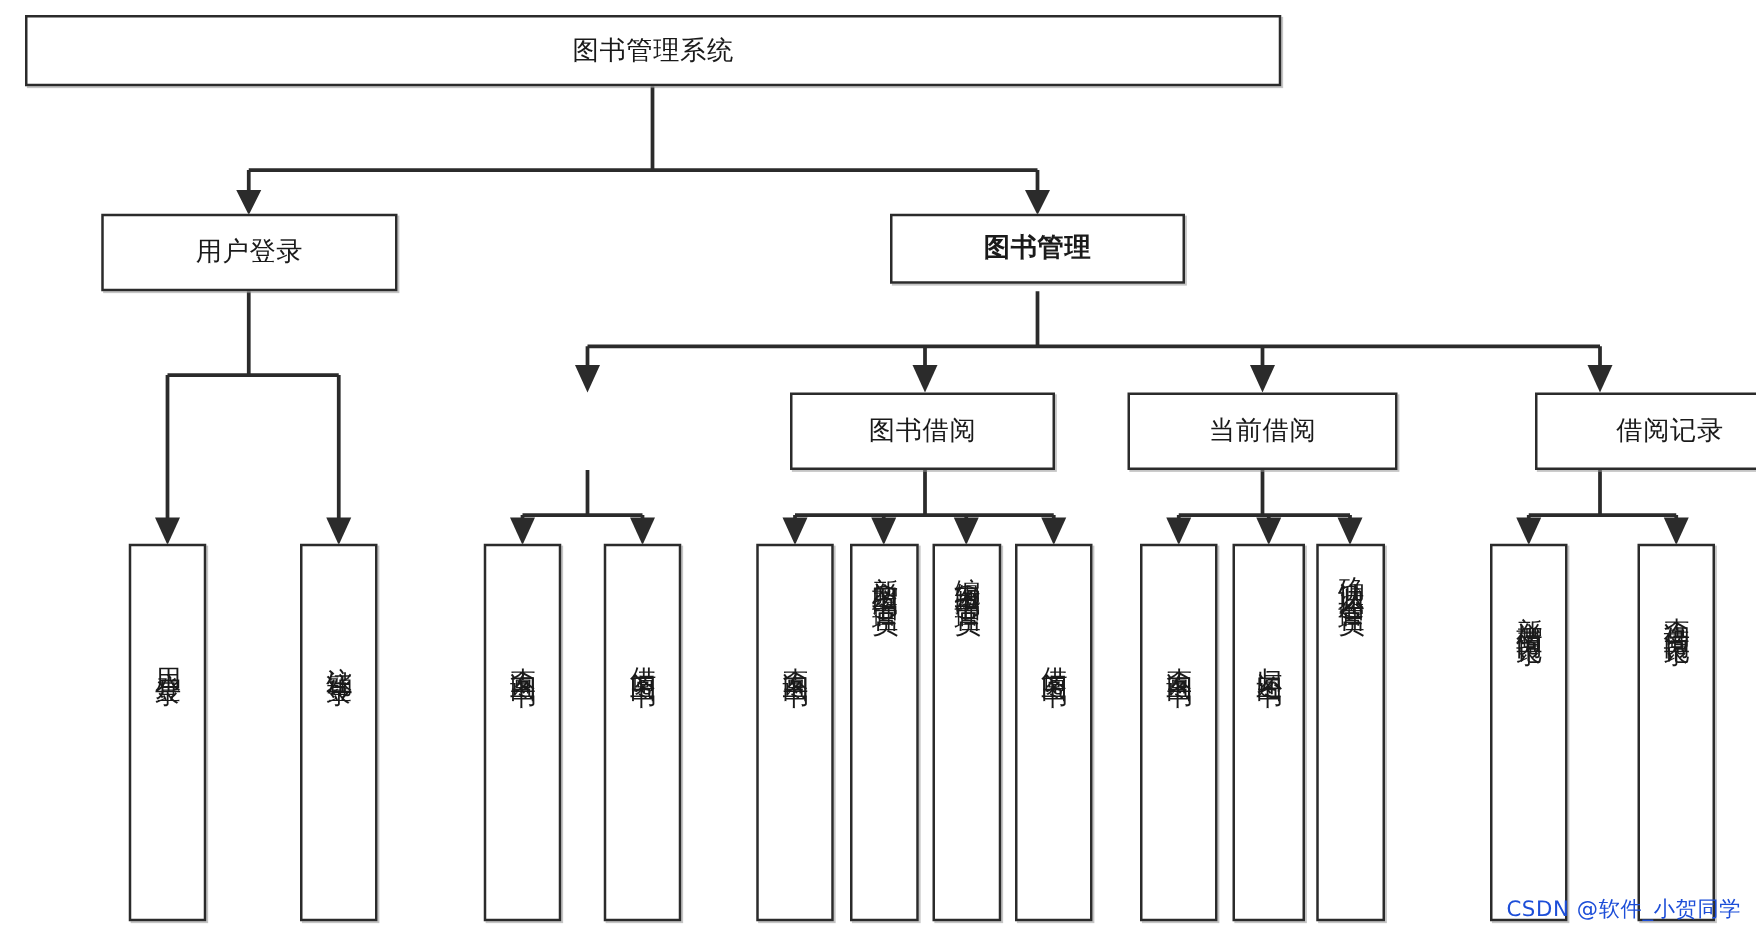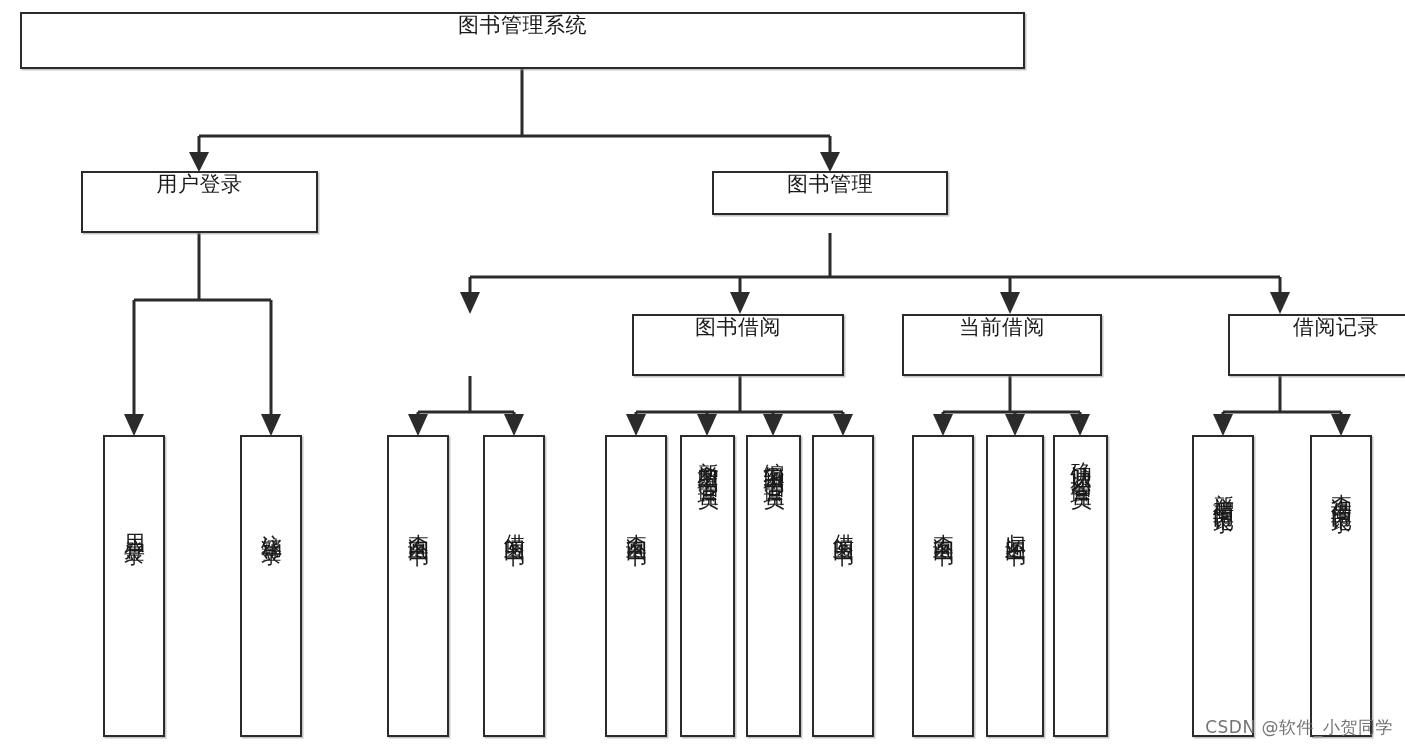--- a/index.html
+++ b/index.html
@@ -22,21 +22,21 @@
     width: 1405px;
     height: 747px;
   }
   .node-box {
     position: absolute;
     box-sizing: border-box;
     background: #ffffff;
     border: 2px solid #2b2b2b;
     box-shadow: 1.5px 1.5px 0 0 rgba(150,150,150,0.55);
     display: flex;
-    align-items: flex-start;
+    align-items: center;
     justify-content: center;
   }
   .node-label-h {
     font-size: 21px;
     color: #1a1a1a;
     line-height: 1.1;
     letter-spacing: 0.5px;
     white-space: nowrap;
     text-align: center;
   }
@@ -69,21 +69,21 @@
     fill: none;
   }
   .arrow-head {
     fill: #2b2b2b;
   }
   #watermark {
     position: absolute;
     right: 12px;
     bottom: 8px;
     font-size: 17px;
-    color: #737373;
+    color: #1d4ed8;
     white-space: nowrap;
     letter-spacing: 0.5px;
   }
 </style>
 </head>
 <body>
 
 <div id="diagram-root">
 
   <svg id="connectors" viewBox="0 0 1405 747">
@@ -153,28 +153,28 @@
     <polygon class="arrow-head" points="1331,414 1351,414 1341,436"></polygon>
   </svg>
 
   <div class="node-box" style="left:20px; top:12px; width:1005px; height:57px;">
     <span class="node-label-h">图书管理系统</span>
   </div>
 
   <div class="node-box" style="left:81px; top:171px; width:237px; height:62px;">
     <span class="node-label-h">用户登录</span>
   </div>
-  <div class="node-box" style="left:712px; top:171px; width:236px; height:44px;">
+  <div class="node-box" style="left:712px; top:171px; width:236px; height:56px;font-weight:bold;">
     <span class="node-label-h">图书管理</span>
   </div>
 
   <div class="node-box" style="left:632px; top:314px; width:212px; height:62px;">
     <span class="node-label-h">图书借阅</span>
   </div>
-  <div class="node-box" style="left:902px; top:314px; width:200px; height:62px;">
+  <div class="node-box" style="left:902px; top:314px; width:216px; height:62px;">
     <span class="node-label-h">当前借阅</span>
   </div>
   <div class="node-box" style="left:1228px; top:314px; width:216px; height:62px;">
     <span class="node-label-h">借阅记录</span>
   </div>
 
   <div class="node-box leaf" style="left:103px; top:435px; width:62px; height:302px; padding-top:80px;">
     <span class="node-label-v">用户登录</span>
   </div>
   <div class="node-box leaf" style="left:240px; top:435px; width:62px; height:302px; padding-top:80px;">

